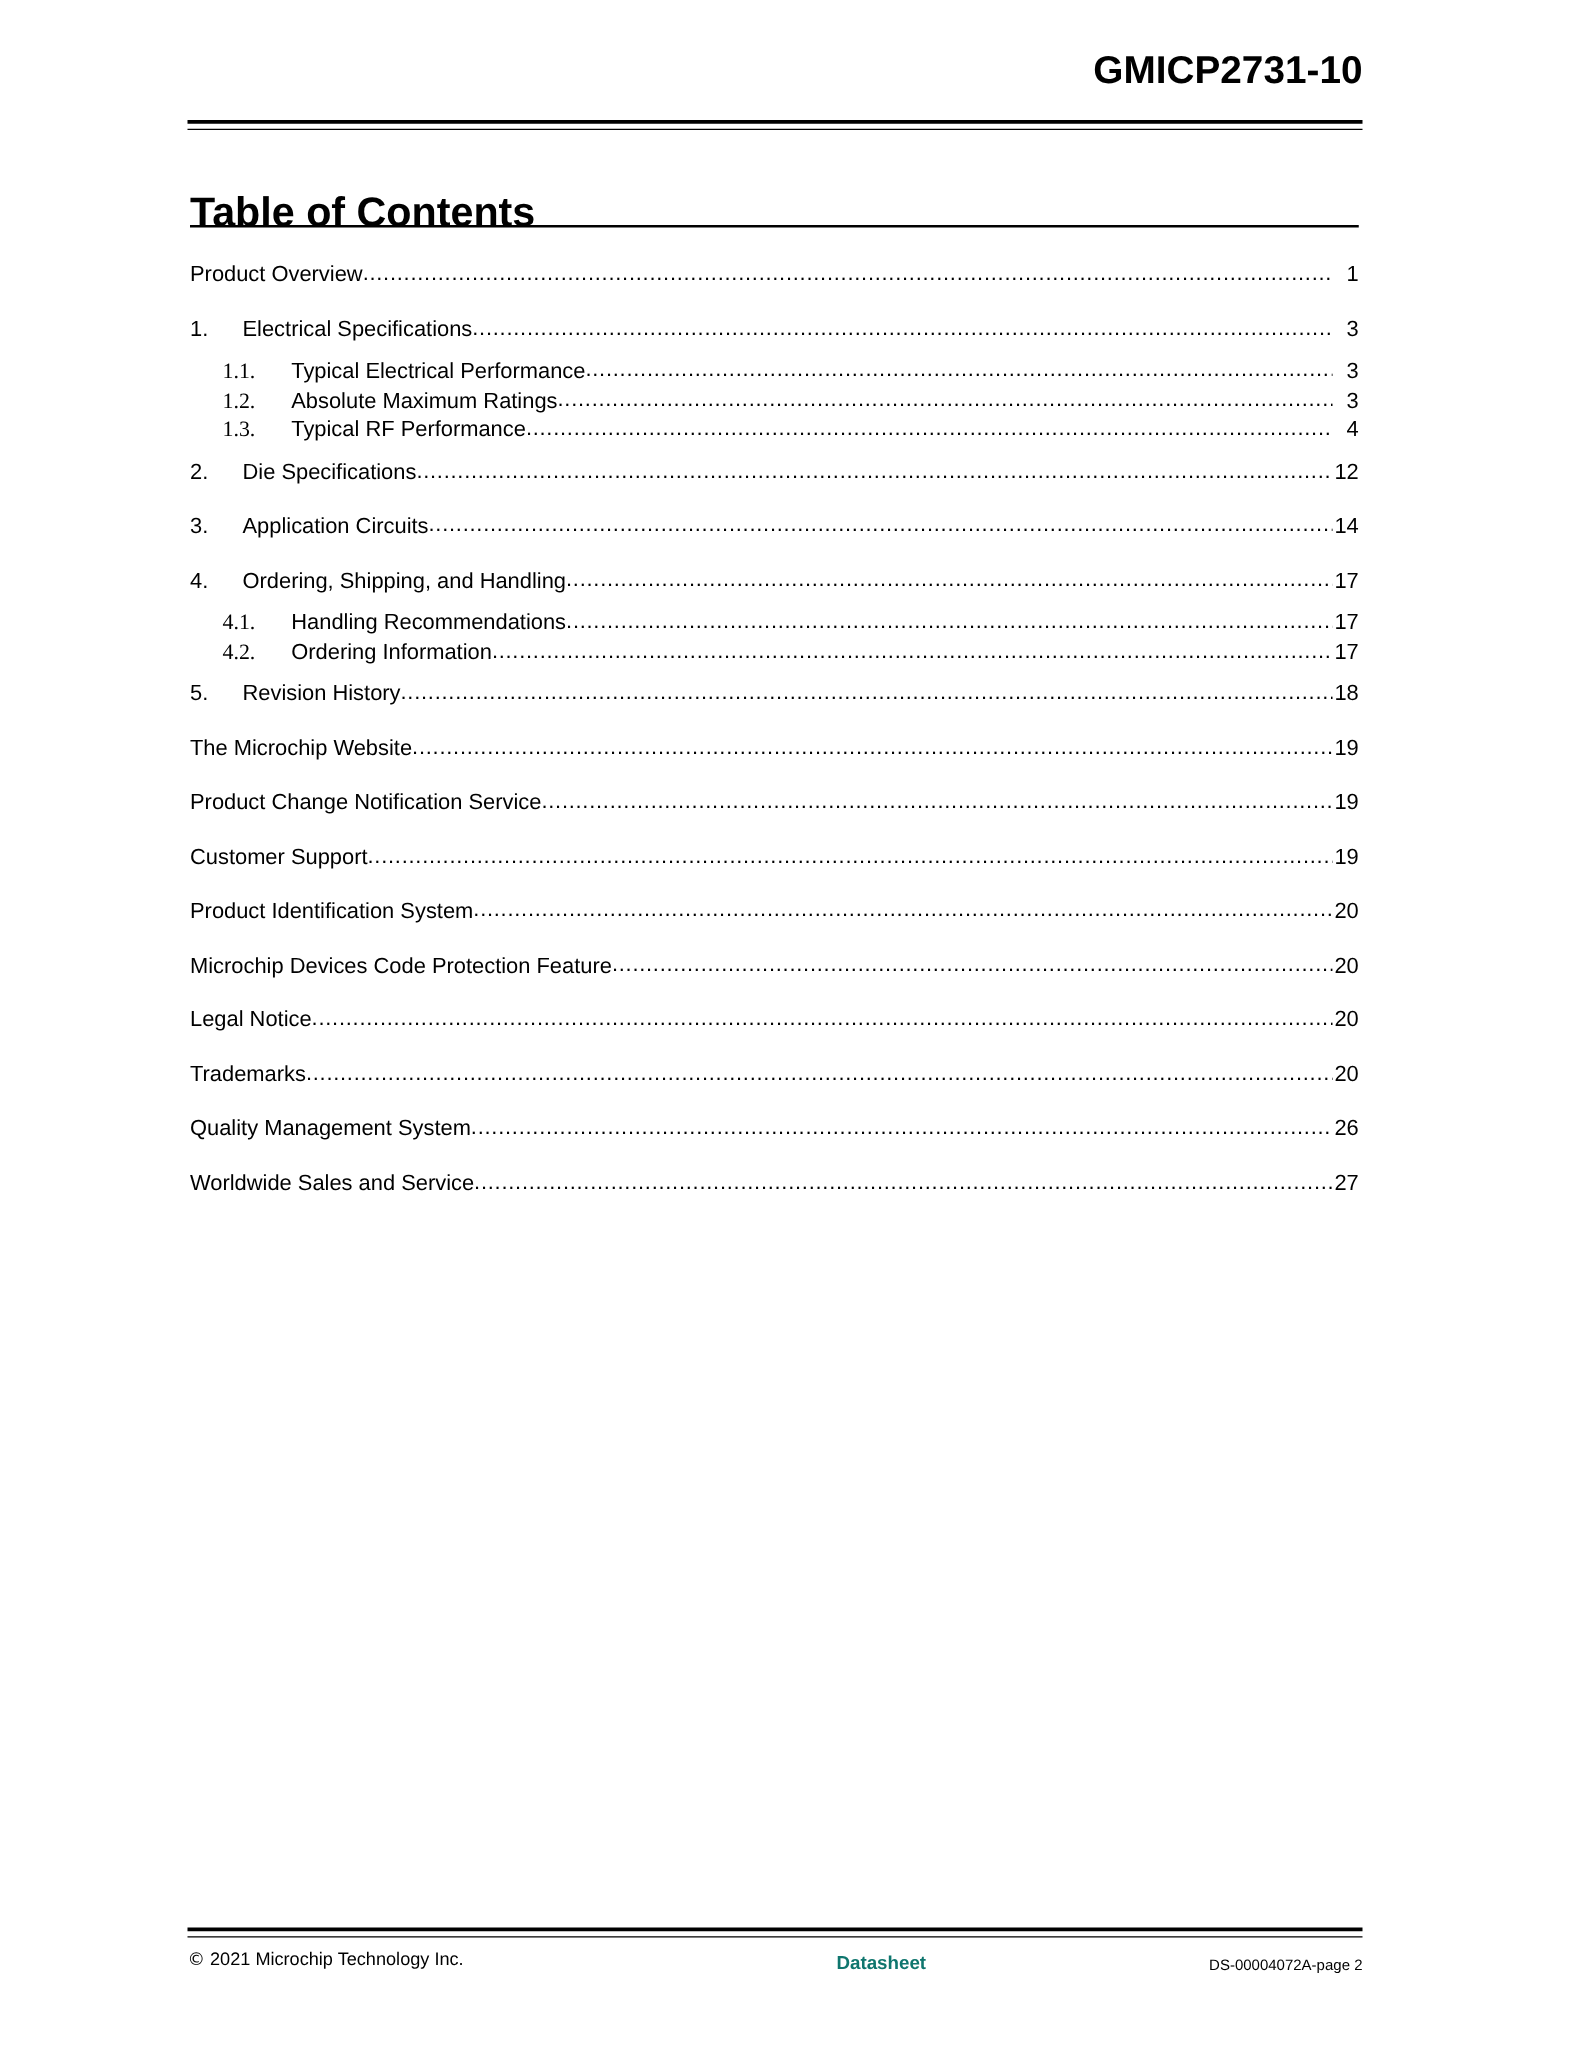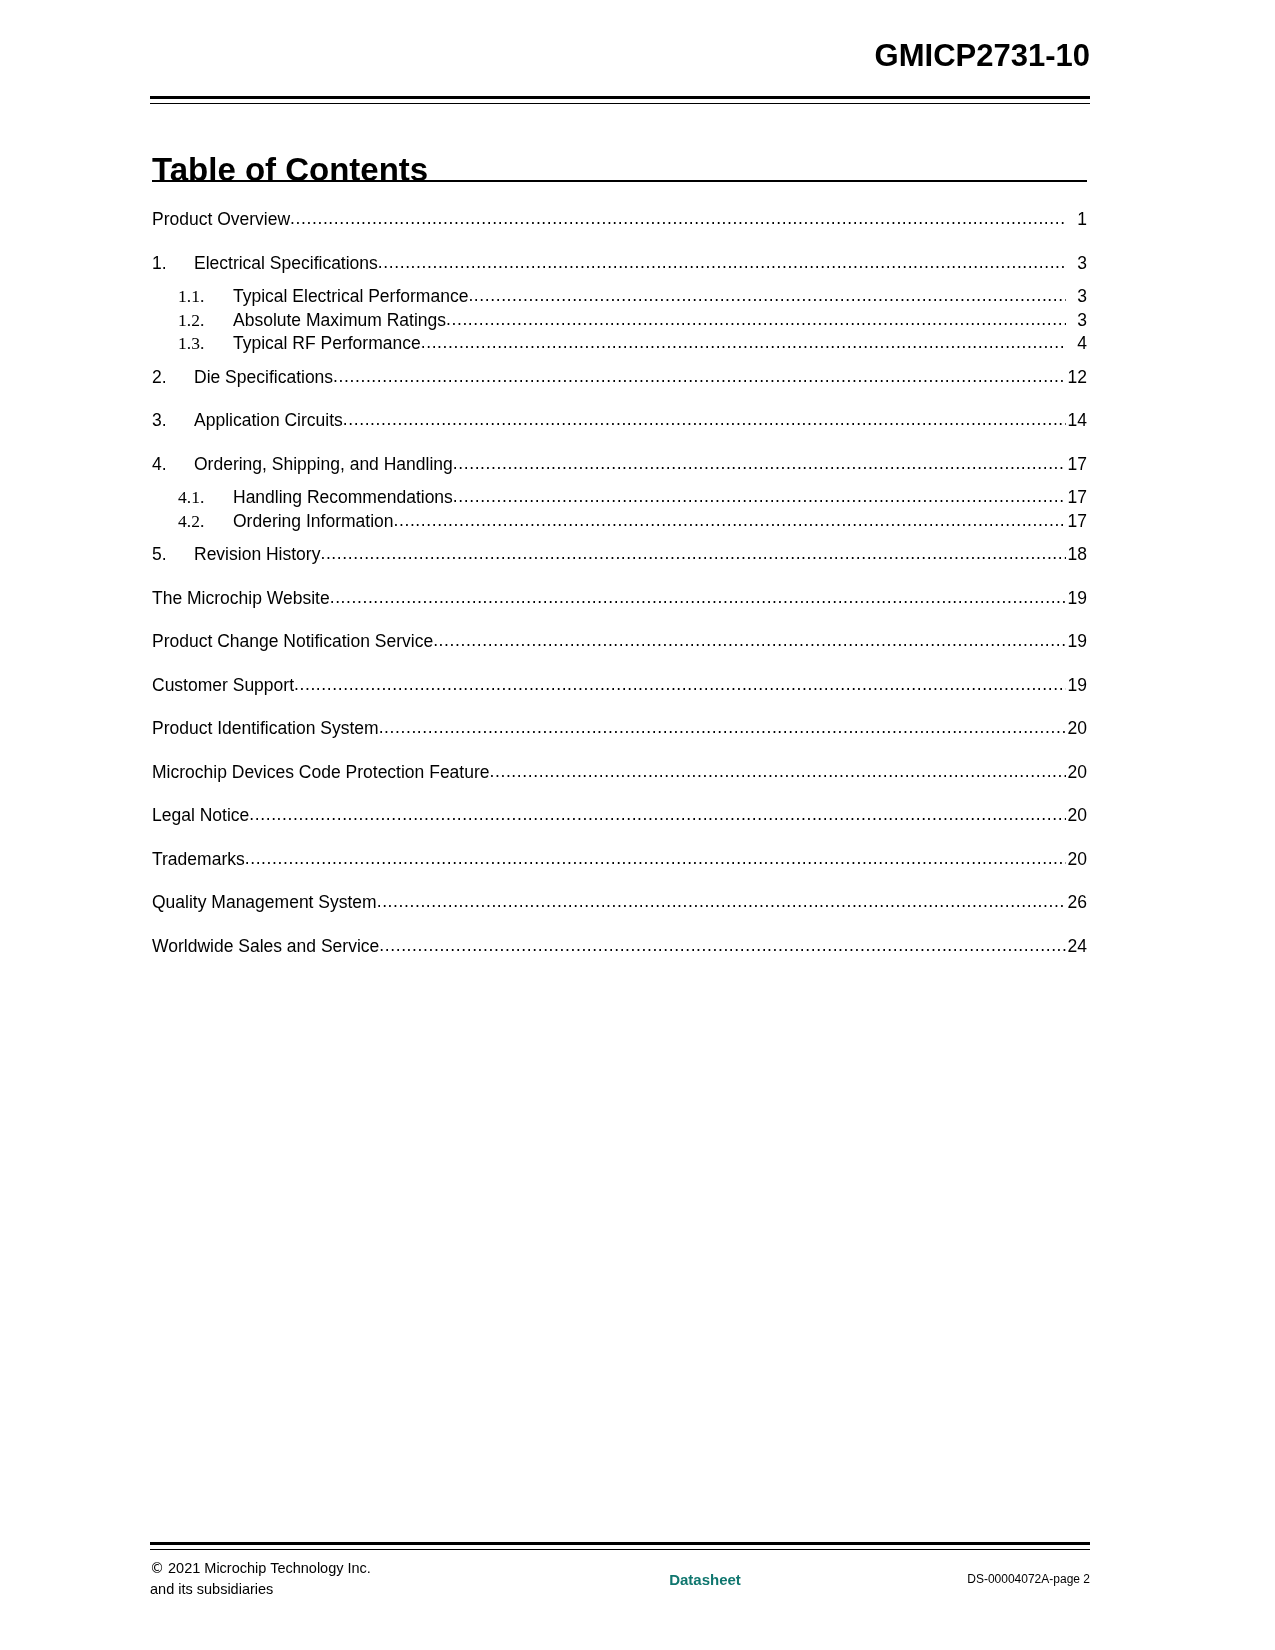--- a/index.html
+++ b/index.html
@@ -144,21 +144,21 @@
   .footer {
     position: absolute;
     left: 150px;
     top: 1558px;
     width: 940px;
     font-size: 14.5px;
     color: #000;
   }
   .footer-row {
     display: flex;
-    align-items: center;
+    align-items: flex-end;
   }
   .footer-left {
     flex: 0 0 430px;
     line-height: 1.45;
   }
   .footer-center {
     flex: 1 1 auto;
     text-align: center;
     font-weight: bold;
     font-size: 15px;
@@ -329,34 +329,33 @@
           <span class="label">Quality Management System</span>
           <span class="leader">............................................................................................................................................................................................................................</span>
           <span class="pagenum">26</span>
         </div>
       </div>
       <div class="toc-group">
         <div class="toc-row lvl0">
           <span class="num" style="flex: 0 0 0px; width: 0px;"></span>
           <span class="label">Worldwide Sales and Service</span>
           <span class="leader">............................................................................................................................................................................................................................</span>
-          <span class="pagenum">24</span>
+          <span class="pagenum">27</span>
         </div>
       </div>
     </div>
 
   <div class="footer-rule-thick"></div>
   <div class="footer-rule-thin"></div>
   <div class="footer">
     <div class="footer-row">
       <div class="footer-left">
         <div>
           <span class="copy-glyph">©</span>
           <span>2021 Microchip Technology Inc.</span>
         </div>
-        <div>and its subsidiaries</div>
       </div>
       <div class="footer-center">Datasheet</div>
       <div class="footer-right">DS-00004072A-page 2</div>
     </div>
   </div>
 
 </div>
 
 </body></html>

